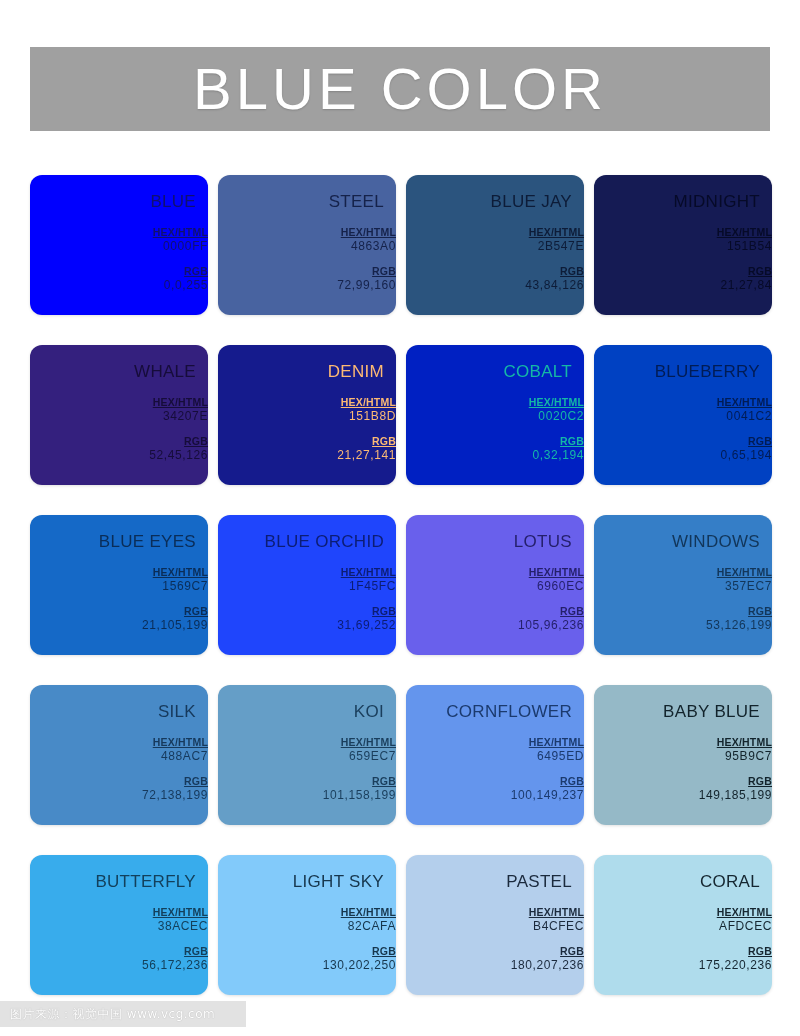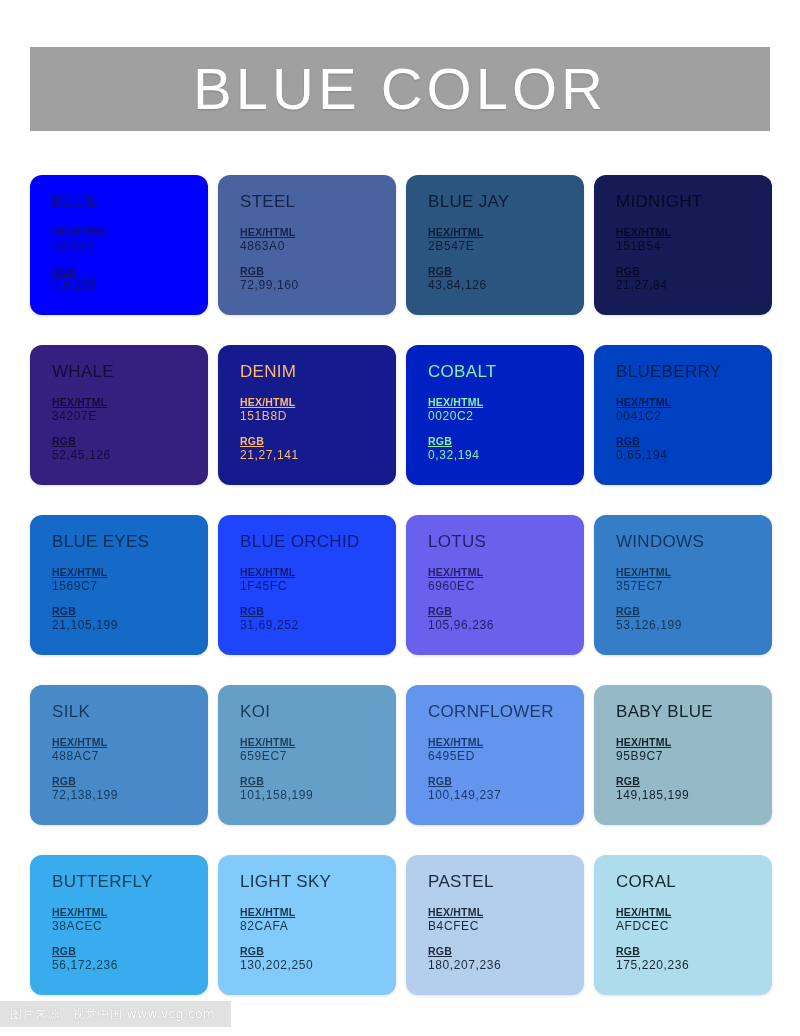--- a/index.html
+++ b/index.html
@@ -14,20 +14,21 @@
     font-family: "Liberation Sans", sans-serif;
     overflow: hidden;
   }
 
   .page {
     width: 800px;
     height: 968px;
     position: relative;
     background: #ffffff;
     box-sizing: border-box;
+    text-align: right;
   }
 
   
   .title-banner {
     position: absolute;
     left: 30px;
     top: 47px;
     width: 740px;
     height: 84px;
     background: #a0a0a0;
@@ -65,21 +66,21 @@
     padding: 18px 0 0 22px;
     position: relative;
     overflow: hidden;
     box-shadow: 0 1px 3px rgba(0,0,0,0.12);
   }
 
   .swatch-name {
     font-size: 17px;
     font-weight: 400;
     letter-spacing: 0.3px;
-    margin: 0 0 16px 0;
+    margin: 0 12px 16px 0;
     line-height: 1;
     white-space: nowrap;
   }
 
   .field-label {
     font-size: 10.5px;
     font-weight: 700;
     letter-spacing: 0.2px;
     line-height: 1.25;
     margin: 0;
@@ -93,21 +94,21 @@
     margin: 0 0 11px 0;
   }
   .field-value:last-child { margin-bottom: 0; }
 
   
   .watermark {
     position: absolute;
     left: 0;
     top: 1001px;
     height: 26px;
-    padding: 0 16px 0 10px;
+    padding: 0 31px 0 10px;
     background: rgba(224,224,224,0.92);
     display: flex;
     align-items: center;
   }
   .watermark-text {
     font-size: 12px;
     color: #ffffff;
     letter-spacing: 0.5px;
     font-family: "DejaVu Sans", sans-serif;
     text-shadow: 0 0 1px rgba(130,130,130,0.7);
@@ -158,21 +159,21 @@
         <div class="field-label">RGB</div>
         <div class="field-value">52,45,126</div>
       </div>
       <div class="swatch" style="background: rgb(21, 27, 141); color: #fdba74;">
         <div class="swatch-name">DENIM</div>
         <div class="field-label">HEX/HTML</div>
         <div class="field-value">151B8D</div>
         <div class="field-label">RGB</div>
         <div class="field-value">21,27,141</div>
       </div>
-      <div class="swatch" style="background: rgb(0, 32, 194); color: #86efac;">
+      <div class="swatch" style="background: rgb(0, 32, 194); color: #14b8a6;">
         <div class="swatch-name">COBALT</div>
         <div class="field-label">HEX/HTML</div>
         <div class="field-value">0020C2</div>
         <div class="field-label">RGB</div>
         <div class="field-value">0,32,194</div>
       </div>
       <div class="swatch" style="background: rgb(0, 65, 194); color: rgb(0, 28, 85);">
         <div class="swatch-name">BLUEBERRY</div>
         <div class="field-label">HEX/HTML</div>
         <div class="field-value">0041C2</div>

